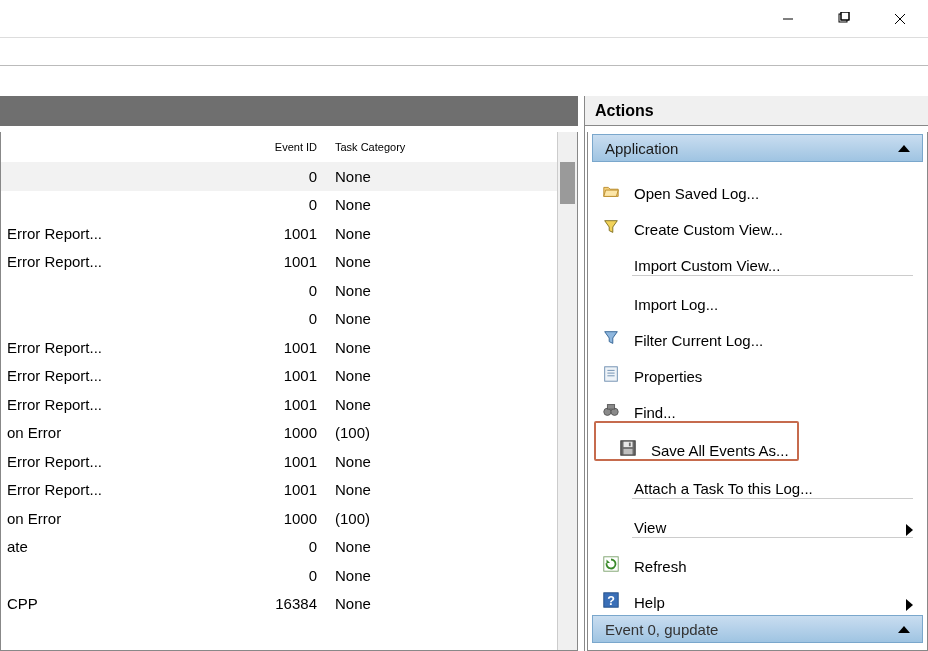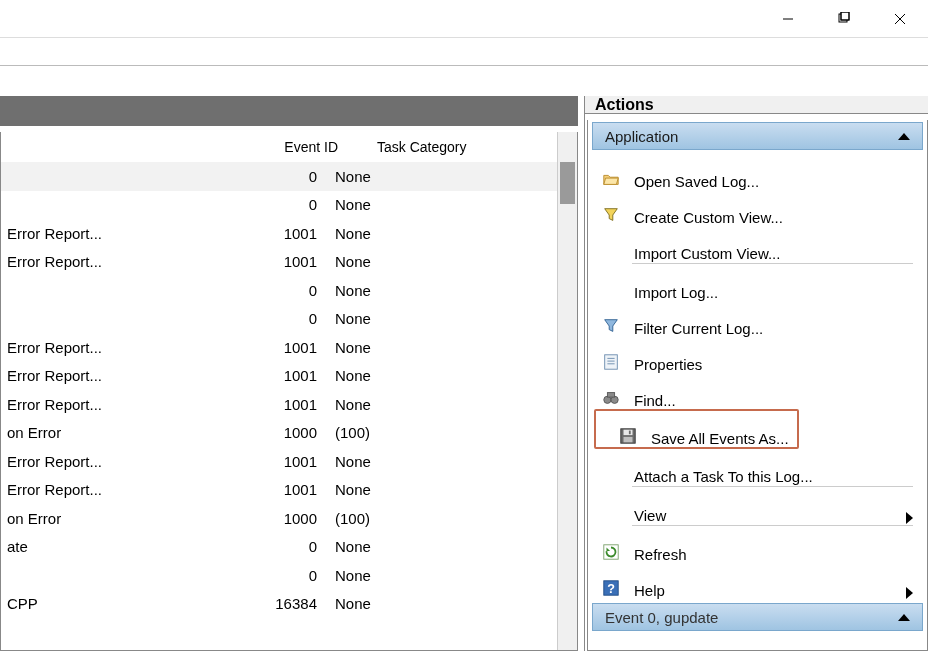--- a/index.html
+++ b/index.html
@@ -57,22 +57,21 @@
       margin-top: 6px;
       position: relative;
       flex: 1;
       overflow: hidden;
     }
     .grid-head {
       display: flex;
       height: 30px;
       align-items: center;
       border-bottom: 0;
-      font-size: 14px;
-      gap: 21px;
+      font-size: 11px;
     }
     .col-source { width: 140px; padding-left: 6px; }
     .col-id { width: 188px; text-align: right; padding-right: 12px; }
     .col-cat { flex: 1; padding-left: 6px; }
     .grid-body {
       overflow: hidden;
     }
     .row {
       display: flex;
       height: 28.5px;
@@ -105,21 +104,21 @@
       width: 6px;
       background: #fff;
     }
     .right-pane {
       flex: 1;
       border-left: 1px solid #888;
       display: flex;
       flex-direction: column;
     }
     .actions-header {
-      height: 18px;
+      height: 30px;
       background: #f0f0f0;
       border-bottom: 1px solid #888;
       padding-left: 10px;
       font-weight: 600;
       font-size: 16px;
       display: flex;
       align-items: center;
     }
     .actions-inner {
       border: 1px solid #888;

